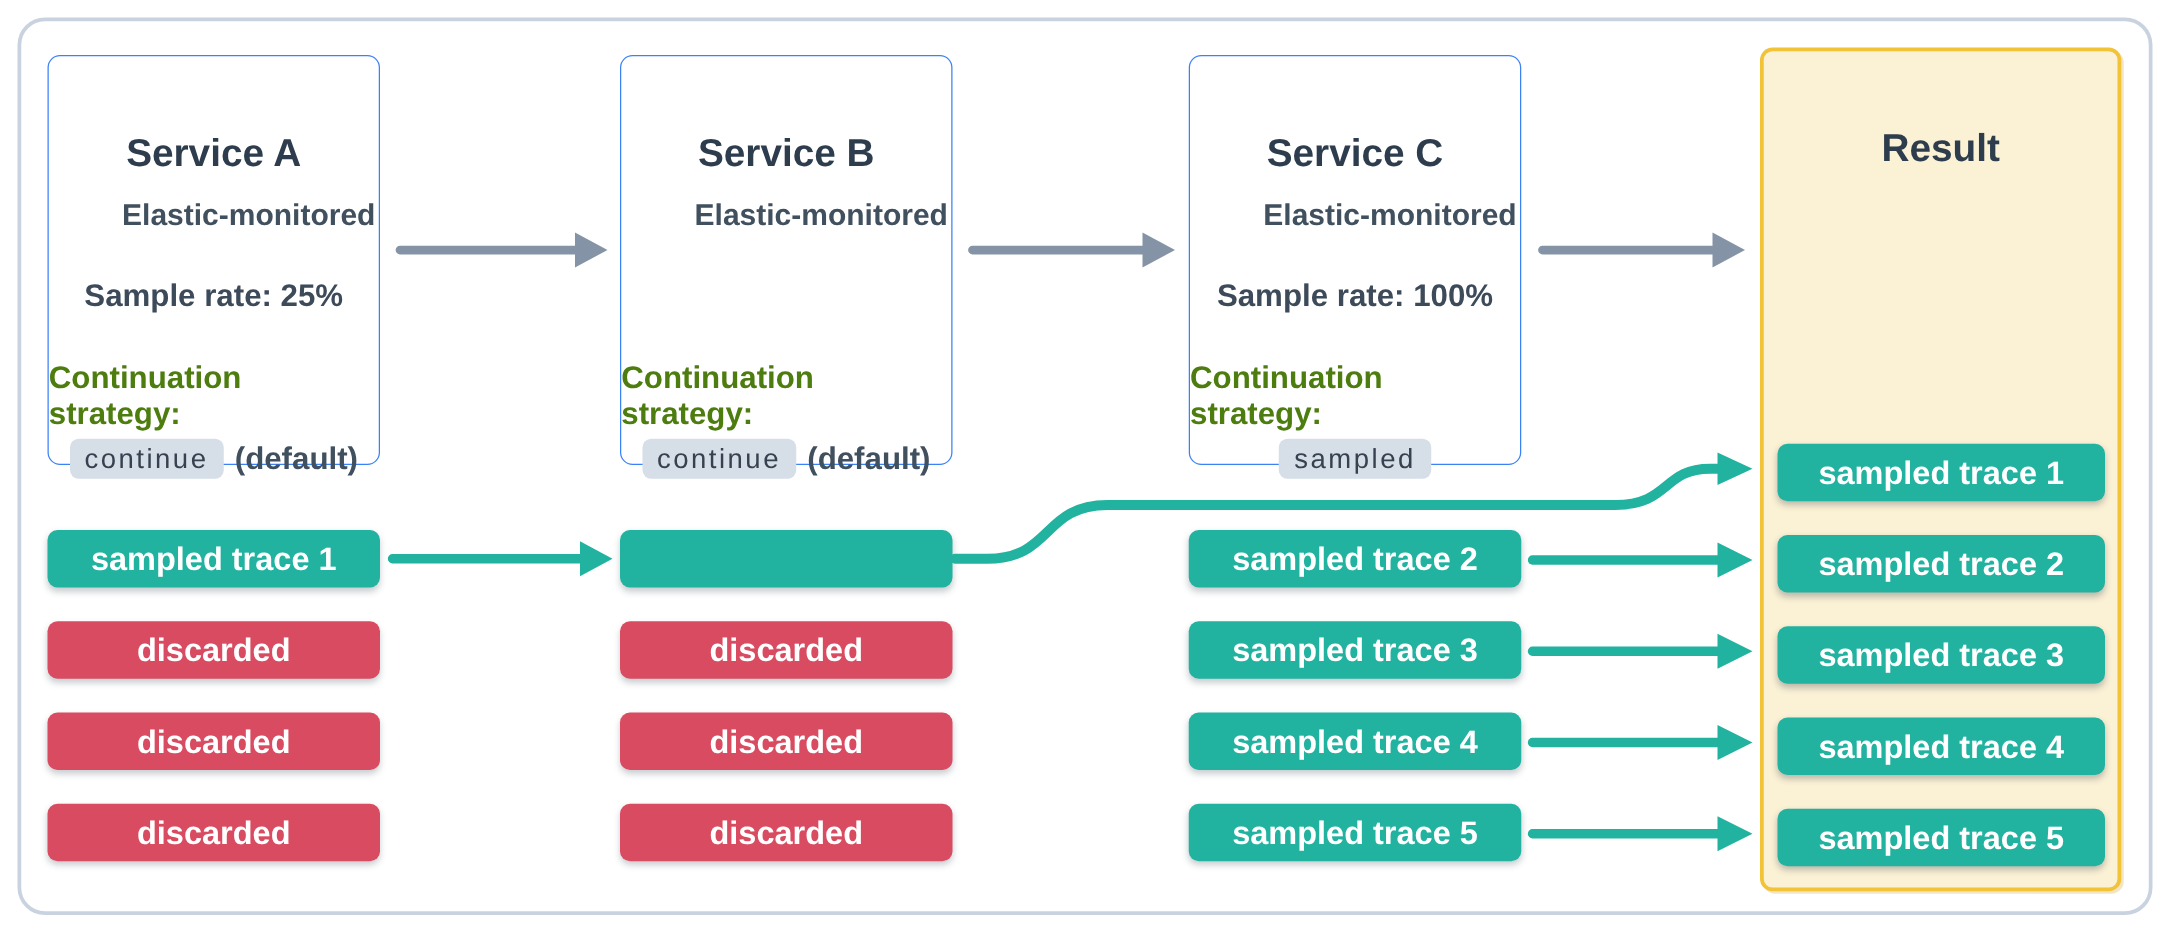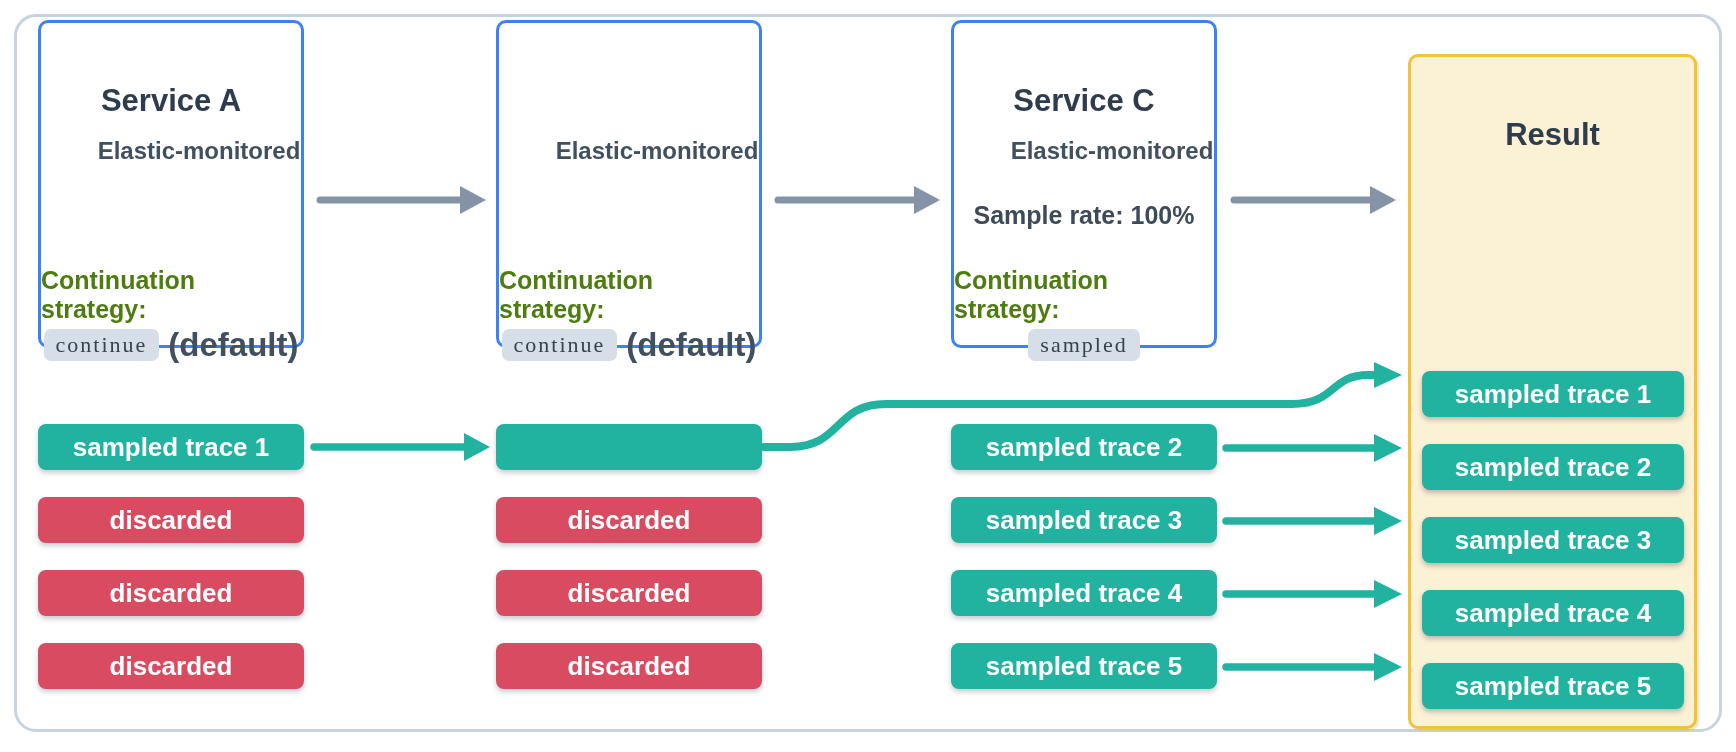--- a/index.html
+++ b/index.html
@@ -6,22 +6,22 @@
   .canvas{
     position:relative;width:1736px;height:752px;overflow:hidden;
     font-family:"Liberation Sans",sans-serif;background:#ffffff;
   }
   .frame{
     position:absolute;left:14px;top:14px;width:1702px;height:712px;
     border:3px solid #c9d3e0;border-radius:22px;
   }
   
   .svc-box{
-    position:absolute;top:20px;width:266px;height:328px;
-    border:3px solid #3b82f6;border-radius:10px;box-sizing:border-box;
+    position:absolute;top:44px;width:266px;height:328px;
+    border:1px solid #3b82f6;border-radius:10px;box-sizing:border-box;
   }
   .pos-a{left:38px}.pos-b{left:496px}.pos-c{left:951px}
   .svc-title{
     position:absolute;top:62px;left:0;width:100%;text-align:center;
     font-size:31px;font-weight:700;color:#2e3d4d;line-height:1;
   }
   .svc-sub{
     position:absolute;top:116px;left:0;width:100%;text-align:center;
     font-size:24px;font-weight:600;color:#41505f;line-height:1;padding-left:28px;
   }
@@ -32,30 +32,30 @@
   .svc-cont{
     position:absolute;top:243px;left:0;width:100%;text-align:left;
     font-size:25px;font-weight:600;color:#4d7c0f;line-height:29px;
   }
   .strategy-row{
     position:absolute;top:303px;left:0;width:100%;height:38px;
     display:flex;align-items:center;justify-content:center;gap:9px;
   }
   .code-chip{
     background:#d6dee8;color:#36424f;border-radius:7px;
-    font-family:Liberation Serif, serif;font-size:22px;
+    font-family:Liberation Sans, sans-serif;font-size:22px;
     letter-spacing:2px;padding:4px 12px;line-height:1.1;
   }
-  .strategy-suffix{font-size:33px;font-weight:600;color:#41505f;}
+  .strategy-suffix{font-size:25px;font-weight:600;color:#41505f;}
   .strategy-suffix:empty{display:none;}
   
   .result-box{
     position:absolute;left:1408px;top:38px;width:289px;height:675px;
     background:#fbf1d5;border:3px solid #f2c237;border-radius:10px;
-    box-sizing:border-box;box-shadow:2px 2px 0 rgba(216,180,90,0.35);margin-top:16px;
+    box-sizing:border-box;box-shadow:2px 2px 0 rgba(216,180,90,0.35);
   }
   .result-title{
     position:absolute;top:62px;left:0;width:100%;text-align:center;
     font-size:31px;font-weight:700;color:#2e3d4d;line-height:1;
   }
   .res-chip{
     position:absolute;left:11px;width:262px;height:46px;border-radius:8px;
     display:flex;align-items:center;justify-content:center;
     background:#21b2a0;color:#ffffff;font-size:26px;font-weight:600;
     box-shadow:0 3px 5px rgba(44,58,72,0.30);
@@ -77,31 +77,33 @@
 </style>
 </head>
 <body>
 
 <div class="canvas">
   <div class="frame"></div>
 
   <div class="svc-box pos-a">
     <div class="svc-title">Service A</div>
     <div class="svc-sub">Elastic-monitored</div>
+    <div class="svc-rate">Sample rate: 25%</div>
     <div class="svc-cont">
       <div>Continuation</div>
       <div>strategy:</div>
     </div>
     <div class="strategy-row">
       <span class="code-chip">continue</span>
       <span class="strategy-suffix">(default)</span>
     </div>
   </div>
 
   <div class="svc-box pos-b">
+    <div class="svc-title">Service B</div>
     <div class="svc-sub">Elastic-monitored</div>
     <div class="svc-cont">
       <div>Continuation</div>
       <div>strategy:</div>
     </div>
     <div class="strategy-row">
       <span class="code-chip">continue</span>
       <span class="strategy-suffix">(default)</span>
     </div>
   </div>

